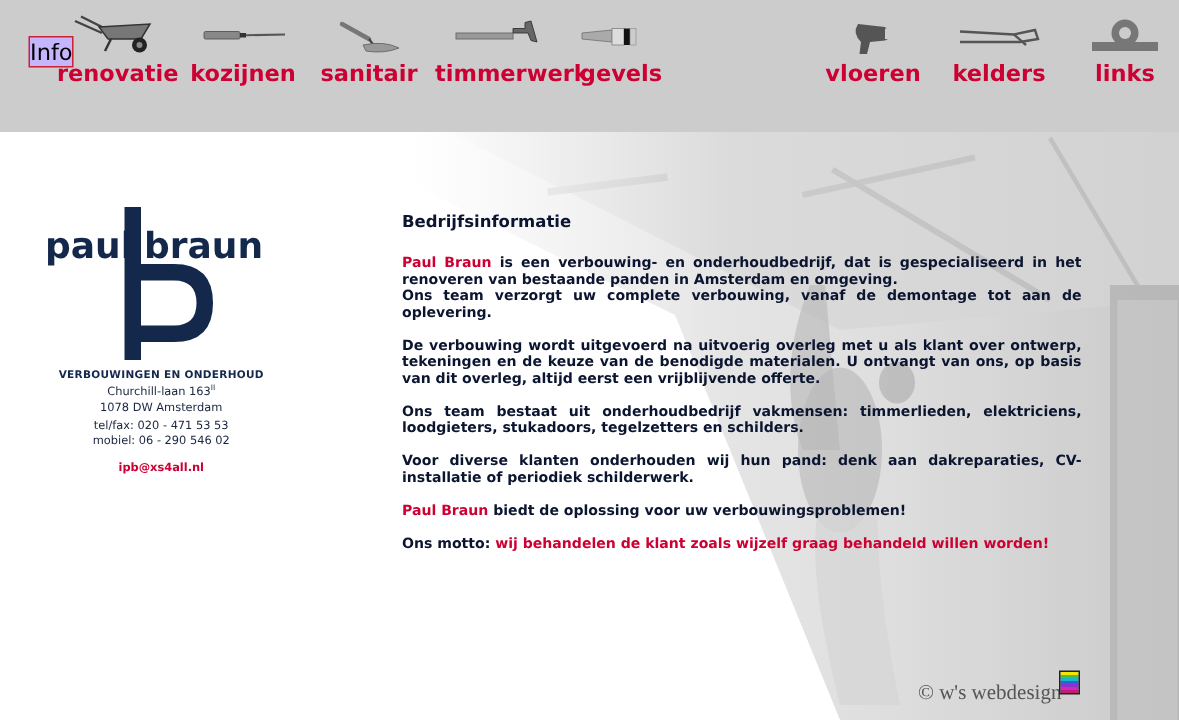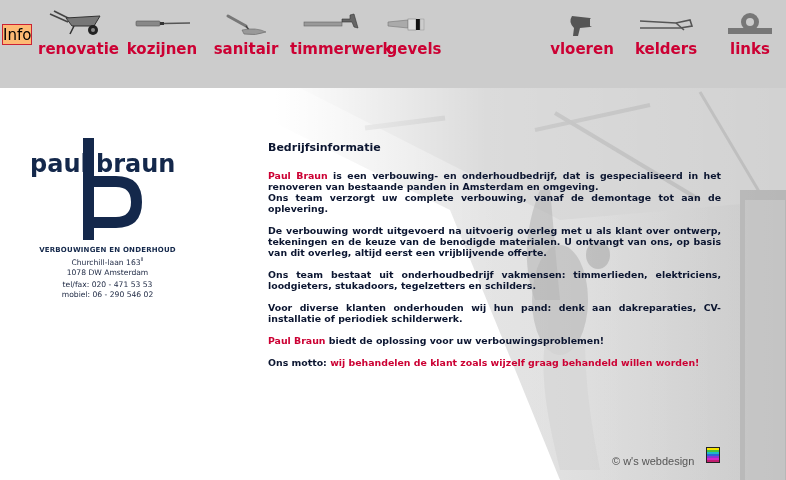--- a/index.html
+++ b/index.html
@@ -5,36 +5,36 @@
   html, body { margin:0; padding:0; }
   body { width:786px; height:480px; overflow:hidden; position:relative; background:#ffffff;
          font-family:"DejaVu Sans", "Liberation Sans", sans-serif; }
   .topbar { position:absolute; left:0; top:0; width:786px; height:88px; background:#cccccc; }
   .bg-photo { position:absolute; left:0; top:0; width:786px; height:480px; pointer-events:none; }
   .nav { position:absolute; top:0; left:0; width:786px; height:60px; }
   .nav-item { position:absolute; top:10px; width:80px; height:48px; text-align:center; cursor:pointer; }
   .nav-item svg { display:block; margin:0 auto; height:26px; }
   .nav-label { position:absolute; left:0; right:0; top:30px; font-size:15px; font-weight:bold; color:#cc0033;
                font-family:"DejaVu Sans", sans-serif; letter-spacing:0px; }
-  .info-btn { position:absolute; left:2px; top:24px; width:30px; height:21px; border:1px solid #cc2233;
-              background:#fdba74; font-size:15px; color:#000; font-family:"DejaVu Sans", sans-serif;
+  .info-btn { position:absolute; left:19px; top:24px; width:30px; height:21px; border:1px solid #cc2233;
+              background:#c4b5fd; font-size:15px; color:#000; font-family:"DejaVu Sans", sans-serif;
               line-height:21px; text-align:center; box-sizing:border-box; overflow:hidden; padding-left:0; }
   .logo { position:absolute; left:28px; top:136px; width:150px; height:104px; }
   .contact { position:absolute; left:20px; top:246px; width:175px; text-align:center; color:#1a2540;
              font-family:"DejaVu Sans", sans-serif; }
   .contact .tagline { font-size:7px; font-weight:bold; color:#14284b; letter-spacing:0.2px; }
   .contact .line { font-size:7.6px; line-height:10px; color:#1a2540; }
   .contact .phone { font-size:7.6px; line-height:10px; color:#1a2540; margin-left:0; }
   .contact .email { font-size:7.6px; font-weight:bold; color:#cc0033; margin-top:8px; display:block; text-decoration:none; }
   .content { position:absolute; left:268px; top:142px; width:453px; color:#0b1530;
              font-family:"DejaVu Sans", sans-serif; font-size:9.4px; font-weight:bold; line-height:11px; }
   .content h1 { font-size:11px; margin:0 0 17px 0; font-weight:bold; color:#0b1530; }
   .content p { margin:0 0 11px 0; text-align:justify; }
   .red { color:#cc0033; }
-  .footer-credit { position:absolute; left:612px; top:455px; font-size:11px; color:#555; font-family:Liberation Sans, sans-serif; }
+  .footer-credit { position:absolute; left:612px; top:455px; font-size:14px; color:#555; font-family:Liberation Serif, serif; }
   .rainbow-icon { position:absolute; left:706px; top:447px; width:14px; height:16px; border:1px solid #222; box-sizing:border-box;
      background:linear-gradient(#f5e600 0 14%, #46c23b 14% 28%, #1db6c9 28% 42%, #2a63d8 42% 56%, #8a34d0 56% 70%, #d324c8 70% 84%, #c01e6f 84% 100%); }
 </style>
 </head>
 <body>
 
 <div class="topbar"></div>
 
 <svg class="bg-photo" viewBox="0 0 786 480" xmlns="http://www.w3.org/2000/svg">
   <defs>
@@ -154,20 +154,21 @@
   <text x="2" y="36" font-family="DejaVu Sans, sans-serif" font-size="24" font-weight="bold" fill="#14284b">paul</text>
   <text x="68" y="36" font-family="DejaVu Sans, sans-serif" font-size="24" font-weight="bold" fill="#14284b">braun</text>
 </svg>
 
 <div class="contact">
   <div class="tagline">VERBOUWINGEN EN ONDERHOUD</div>
   <div class="line"><span>Churchill-laan 163</span><sup style="font-size:5px">II</sup></div>
   <div class="line">1078 DW Amsterdam</div>
   <div class="phone" style="margin-top:2px;">tel/fax: 020 - 471 53 53</div>
   <div class="phone">mobiel: 06 - 290 546 02</div>
+  <a class="email">ipb@xs4all.nl</a>
 </div>
 
 <div class="content">
   <h1>Bedrijfsinformatie</h1>
   <p style="margin-bottom:0;">
     <span class="red">Paul Braun</span><span> is een verbouwing- en onderhoudbedrijf, dat is gespecialiseerd in het renoveren van bestaande panden in Amsterdam en omgeving.</span>
   </p>
   <p>Ons team verzorgt uw complete verbouwing, vanaf de demontage tot aan de oplevering.</p>
   <p>De verbouwing wordt uitgevoerd na uitvoerig overleg met u als klant over ontwerp, tekeningen en de keuze van de benodigde materialen. U ontvangt van ons, op basis van dit overleg, altijd eerst een vrijblijvende offerte.</p>
   <p>Ons team bestaat uit onderhoudbedrijf vakmensen: timmerlieden, elektriciens, loodgieters, stukadoors, tegelzetters en schilders.</p>

